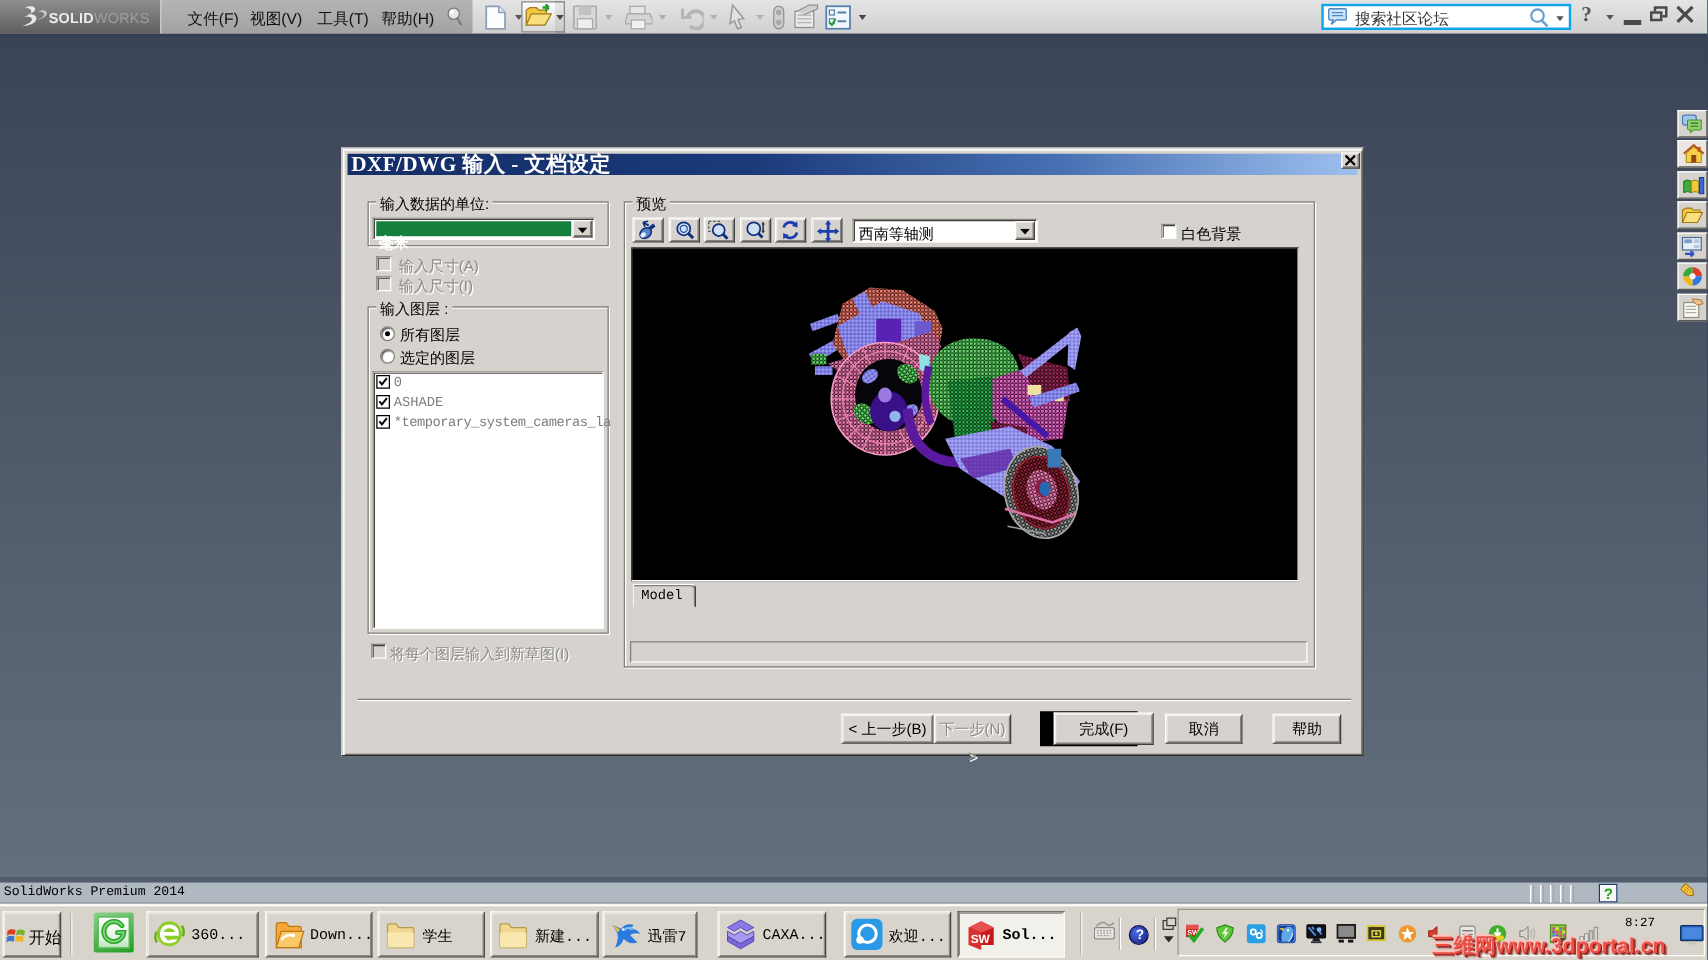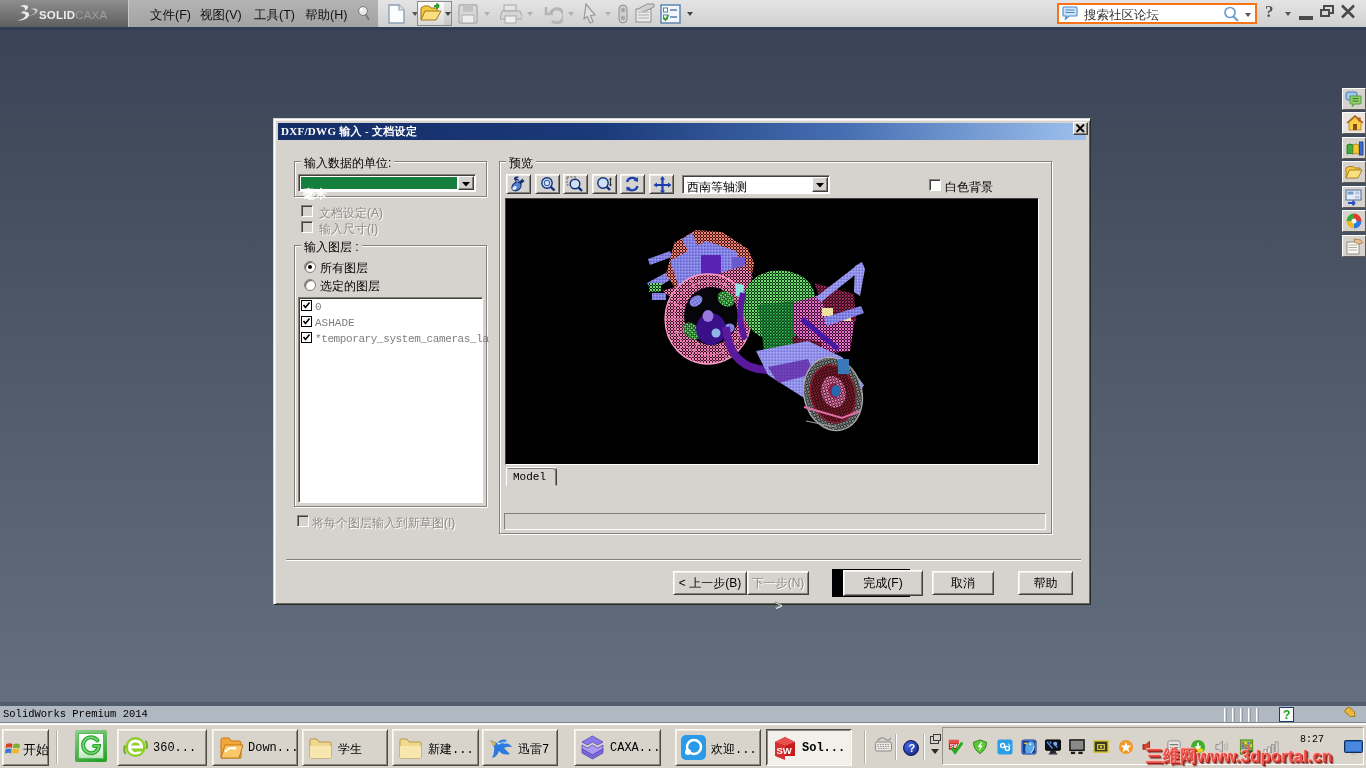--- a/index.html
+++ b/index.html
@@ -26,21 +26,21 @@
 .grip { position:absolute; top:708px; width:3px; height:14px; background:#c3cad2; border-left:1px solid #fff; border-right:1px solid #959ca4; }
 
 #taskbar { left:0; top:723px; width:1366px; height:45px; background:#d8d4cb; border-top:1px solid #f5f3ee; box-shadow:inset 0 1px 0 #fff; }
 .tbtn { position:absolute; top:729px; height:37px; background:#d8d4cb; border:1px solid; border-color:#fcfaf5 #4c4a44 #4c4a44 #fcfaf5; box-shadow:inset 1px 1px 0 #efede6, inset -1px -1px 0 #8b877e; font-size:12px; }
 .tbtn .lbl { position:absolute; left:35px; top:11px; white-space:nowrap; font-family:"Liberation Mono","Liberation Sans",monospace; }
 .tbtn .ic { position:absolute; left:4px; top:4px; width:27px; height:27px; }
 .tdiv { position:absolute; top:730px; width:2px; height:34px; background:#b4b0a6; border-right:1px solid #fff; }
 .trayic { position:absolute; top:739px; width:16px; height:16px; }
 
 #dlg { left:273px; top:118px; width:818px; height:487px; background:#d6d3ce; border:1px solid; border-color:#d6d3ce #2a2a2a #2a2a2a #d6d3ce; box-shadow:inset 1px 1px 0 #ffffff, inset 2px 2px 0 #f0ede8, inset -1px -1px 0 #6a675f; }
-#dlgTitle { position:absolute; left:4px; top:4px; right:4px; height:17px; background:linear-gradient(90deg,#142d66 0%,#1b3a7a 40%,#466fb2 70%,#9dc0ee 100%); color:#fff; font-weight:bold; font-family:"Liberation Serif",serif; font-size:11px; line-height:17px; padding-left:3px; letter-spacing:0.3px; }
+#dlgTitle { position:absolute; left:4px; top:4px; right:4px; height:17px; background:linear-gradient(90deg,#142d66 0%,#1b3a7a 40%,#466fb2 70%,#9dc0ee 100%); color:#fff; font-weight:bold; font-family:"Liberation Serif",serif; font-size:17px; line-height:17px; padding-left:3px; letter-spacing:0.3px; }
 #dlgClose { position:absolute; right:2px; top:3px; width:15px; height:13px; background:#d6d3ce; border:1px solid; border-color:#fff #404040 #404040 #fff; box-shadow:inset -1px -1px 0 #84807a; }
 .gb { position:absolute; border:1px solid #84807a; box-shadow:1px 1px 0 #fff, inset 1px 1px 0 #fff; }
 .cb { position:absolute; width:12px; height:12px; background:#fff; border:1px solid; border-color:#84807a #fff #fff #84807a; box-shadow:inset 1px 1px 0 #404040; }
 .cb.gray3 { background:#d6d3ce; }
 .radio { position:absolute; width:12px; height:12px; border-radius:50%; background:#fff; border:1px solid #84807a; box-shadow:inset 1px 1px 1px #555; }
 .graytext { color:#8e8b85; text-shadow:1px 1px 0 #fff; }
 .pbtn { position:absolute; height:24px; background:#d6d3ce; border:1px solid; border-color:#fff #404040 #404040 #fff; box-shadow:inset 1px 1px 0 #f0ede8, inset -1px -1px 0 #84807a; text-align:center; font-size:12px; color:#000; line-height:22px; }
 </style>
 </head>
 <body>
@@ -51,21 +51,21 @@
 <div class="abs menuitem" style="left:150px;">文件(F)</div>
 <div class="abs menuitem" style="left:200px;">视图(V)</div>
 <div class="abs menuitem" style="left:254px;">工具(T)</div>
 <div class="abs menuitem" style="left:305px;">帮助(H)</div>
 
 <div class="abs" style="left:12px; top:3px; width:116px; height:22px; color:#dcdcdc;">
   <svg width="26" height="22" viewBox="0 0 26 22" style="position:absolute;left:0;top:0;">
     <path d="M8 3 C13 1 17 2 16 5 C15.3 7 12 8 9.5 8.5 C14 8 18 9 17 12.5 C16 16 10 18 5 17.5 C9 17 13 15 13.5 12.5 C14 10.5 10 10 7 10.5 C10.5 9.5 13 8 13 6 C13 4.2 10.5 3.5 8 3 Z" fill="#e8e8e8"></path>
     <path d="M18.5 6 C23 4.5 26 5.5 25.5 8 C25 10.5 21 12.5 16.5 13 C20.5 12 23 10.5 23.3 8.8 C23.6 7.2 21.5 6.3 18.5 6 Z" fill="#c8c8c8"></path>
   </svg>
-  <span style="position:absolute; left:27px; top:6px; font-size:11.5px; font-weight:bold; letter-spacing:0.2px; color:#ececec;">SOLID<span style="color:#9f9f9f; font-weight:normal;">CAXA</span></span>
+  <span style="position:absolute; left:27px; top:6px; font-size:11.5px; font-weight:bold; letter-spacing:0.2px; color:#ececec;">SOLID<span style="color:#9f9f9f; font-weight:normal;">WORKS</span></span>
 </div>
 
 <svg class="abs" style="left:356px; top:5px;" width="15" height="17" viewBox="0 0 15 17">
   <circle cx="7" cy="6" r="4.5" fill="#e8e8e8" stroke="#777" stroke-width="1"></circle>
   <circle cx="5.5" cy="4.5" r="1.6" fill="#fff"></circle>
   <path d="M9.5 9 L13 15" stroke="#777" stroke-width="1.6"></path>
 </svg>
 
 <div class="abs" style="left:387px; top:4px; width:19px; height:20px;">
   <svg width="19" height="20" viewBox="0 0 19 20">
@@ -139,21 +139,21 @@
   <svg width="21" height="20" viewBox="0 0 21 20">
     <rect x="1" y="1" width="19" height="18" fill="#f2f6fa" stroke="#5580aa" stroke-width="1.4"></rect>
     <rect x="3.5" y="4" width="4" height="4" fill="#fff" stroke="#5580aa"></rect>
     <rect x="3.5" y="11" width="4" height="4" fill="#fff" stroke="#5580aa"></rect>
     <path d="M10 6 L17 6 M10 13 L17 13" stroke="#5580aa" stroke-width="1.6"></path>
     <path d="M3.5 13.5 L5.5 16 L8.5 11" stroke="#2d9e2d" stroke-width="1.6" fill="none"></path>
   </svg>
 </div>
 <div class="abs" style="left:687px; top:12px; width:0; height:0; border-left:3.5px solid transparent; border-right:3.5px solid transparent; border-top:4px solid #444;"></div>
 
-<div class="abs" style="left:1057px; top:3px; width:200px; height:21px; background:#fff; border:2px solid #f97316;">
+<div class="abs" style="left:1057px; top:3px; width:200px; height:21px; background:#fff; border:2px solid #0ea5e9;">
   <svg width="17" height="15" viewBox="0 0 17 15" style="position:absolute;left:3px;top:1px;">
     <path d="M1 2 Q1 1 2 1 L14 1 Q15 1 15 2 L15 9 Q15 10 14 10 L7 10 L3 13.5 L4.5 10 L2 10 Q1 10 1 9 Z" fill="#cfe4f7" stroke="#4a88c8" stroke-width="1.1"></path>
     <path d="M3.5 4 L12.5 4 M3.5 6.5 L12.5 6.5" stroke="#4a88c8" stroke-width="1"></path>
   </svg>
   <span style="position:absolute; left:25px; top:2px; color:#333; font-size:12.5px;">搜索社区论坛</span>
   <svg width="17" height="16" viewBox="0 0 17 16" style="position:absolute;left:164px;top:1px;">
     <circle cx="7" cy="6.5" r="5" fill="none" stroke="#6a9fd0" stroke-width="1.7"></circle>
     <path d="M10.5 10.5 L15 15" stroke="#6a9fd0" stroke-width="2"></path>
   </svg>
   <div style="position:absolute; left:186px; top:8px; width:0; height:0; border-left:3.5px solid transparent; border-right:3.5px solid transparent; border-top:4px solid #555;"></div>
@@ -466,21 +466,21 @@
   <div class="abs" style="left:24px; top:55px; width:178px; height:18px; background:#fff; border:1px solid; border-color:#84807a #fff #fff #84807a; box-shadow:inset 1px 1px 0 #404040;">
     <div class="abs" style="left:2px; top:2px; right:18px; bottom:2px; background:#15803d; color:#fff; font-weight:bold; font-size:12px; line-height:13px; padding:11px 0 0 2px;">毫米</div>
     <div class="abs" style="right:1px; top:1px; width:16px; height:14px; background:#d6d3ce; border:1px solid; border-color:#fff #404040 #404040 #fff; box-shadow:inset -1px -1px 0 #84807a;">
       <svg width="9" height="5" viewBox="0 0 9 5" style="position:absolute;left:3px;top:5px;">
           <path d="M0 0 L8 0 L4 4.5 Z" fill="#000"></path>
         </svg>
     </div>
   </div>
 
   <div class="cb gray3" style="left:27px; top:86px;"></div>
-  <div class="abs graytext" style="left:45px; top:86px;">文档设定(A)</div>
+  <div class="abs graytext" style="left:45px; top:86px;">输入尺寸(A)</div>
   <div class="cb gray3" style="left:27px; top:102px;"></div>
   <div class="abs graytext" style="left:45px; top:102px;">输入尺寸(I)</div>
 
   <div class="gb" style="left:20px; top:126px; width:193px; height:262px;">
       <span class="glabel">输入图层 :</span>
     </div>
   <div class="radio" style="left:30px; top:142px;">
       <div class="abs" style="left:3px;top:3px;width:4px;height:4px;border-radius:50%;background:#000;"></div>
     </div>
   <div class="abs" style="left:46px; top:141px;">所有图层</div>

